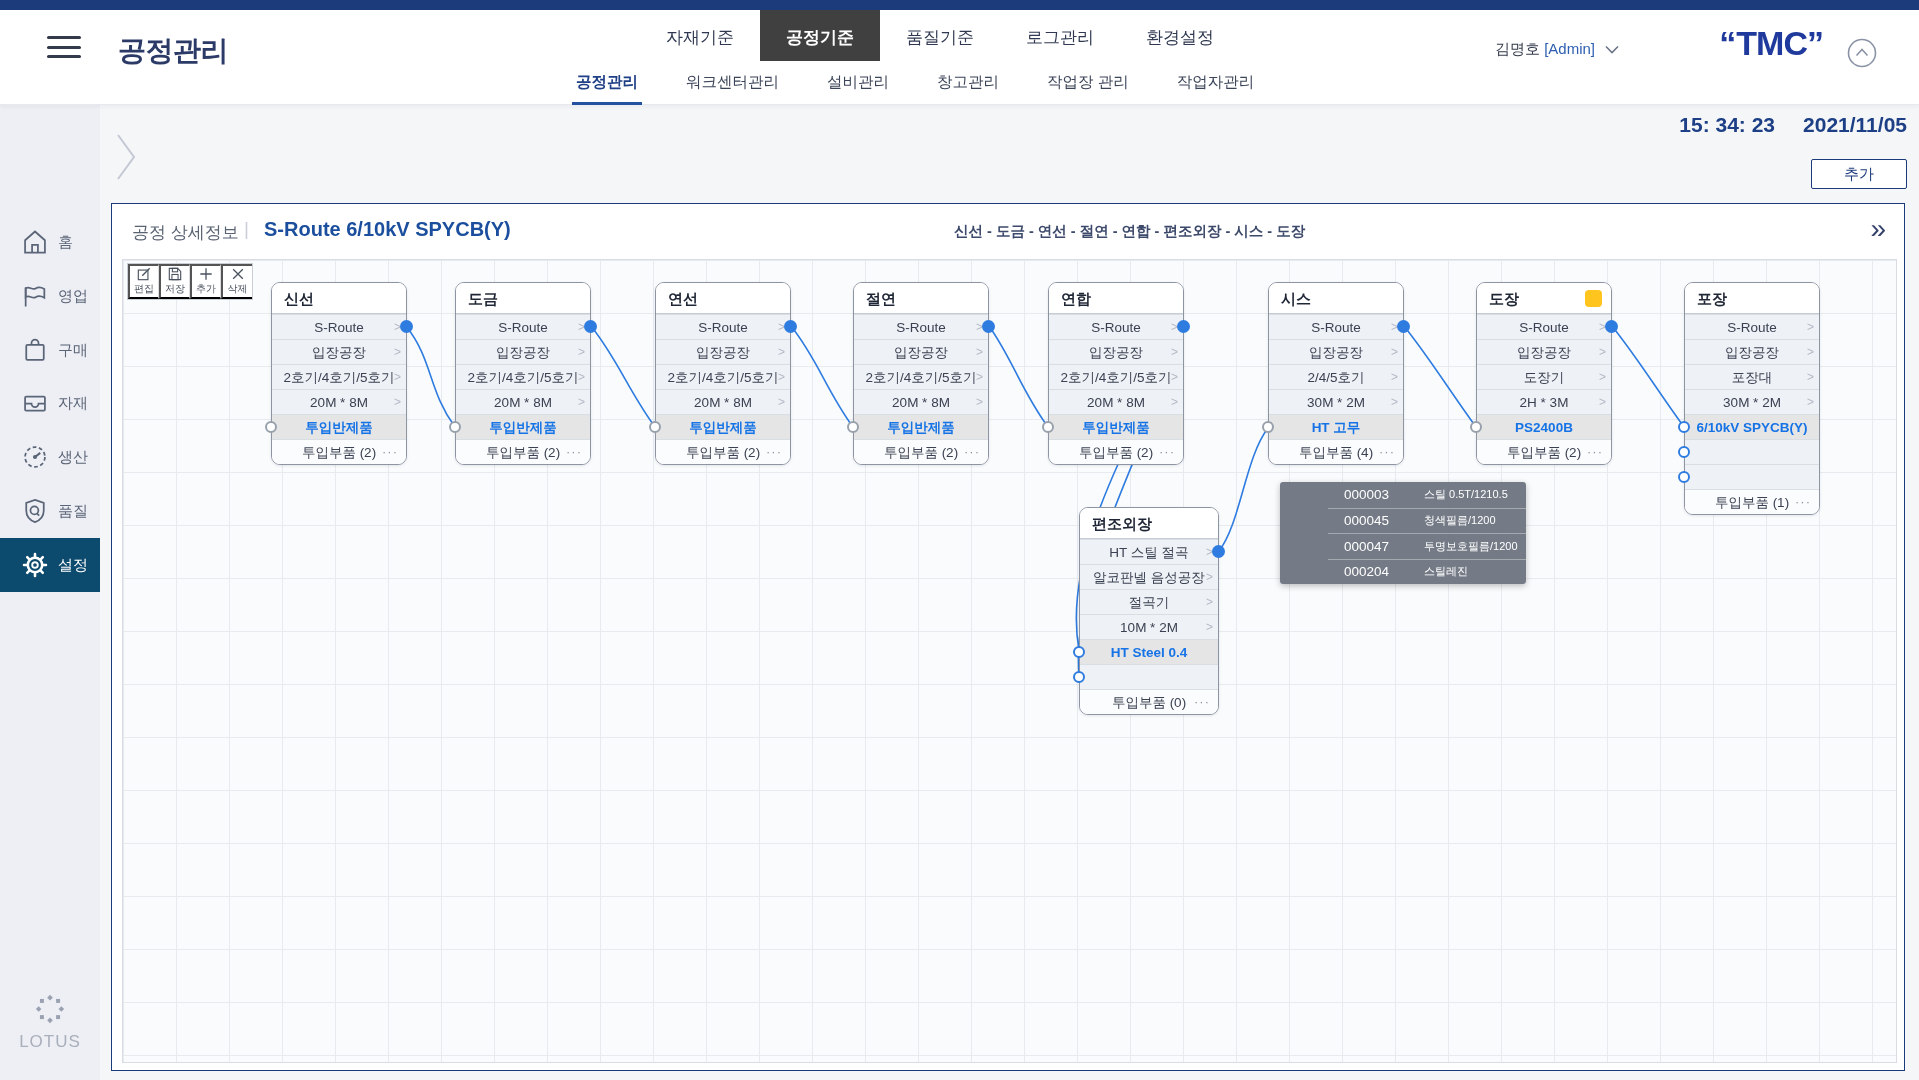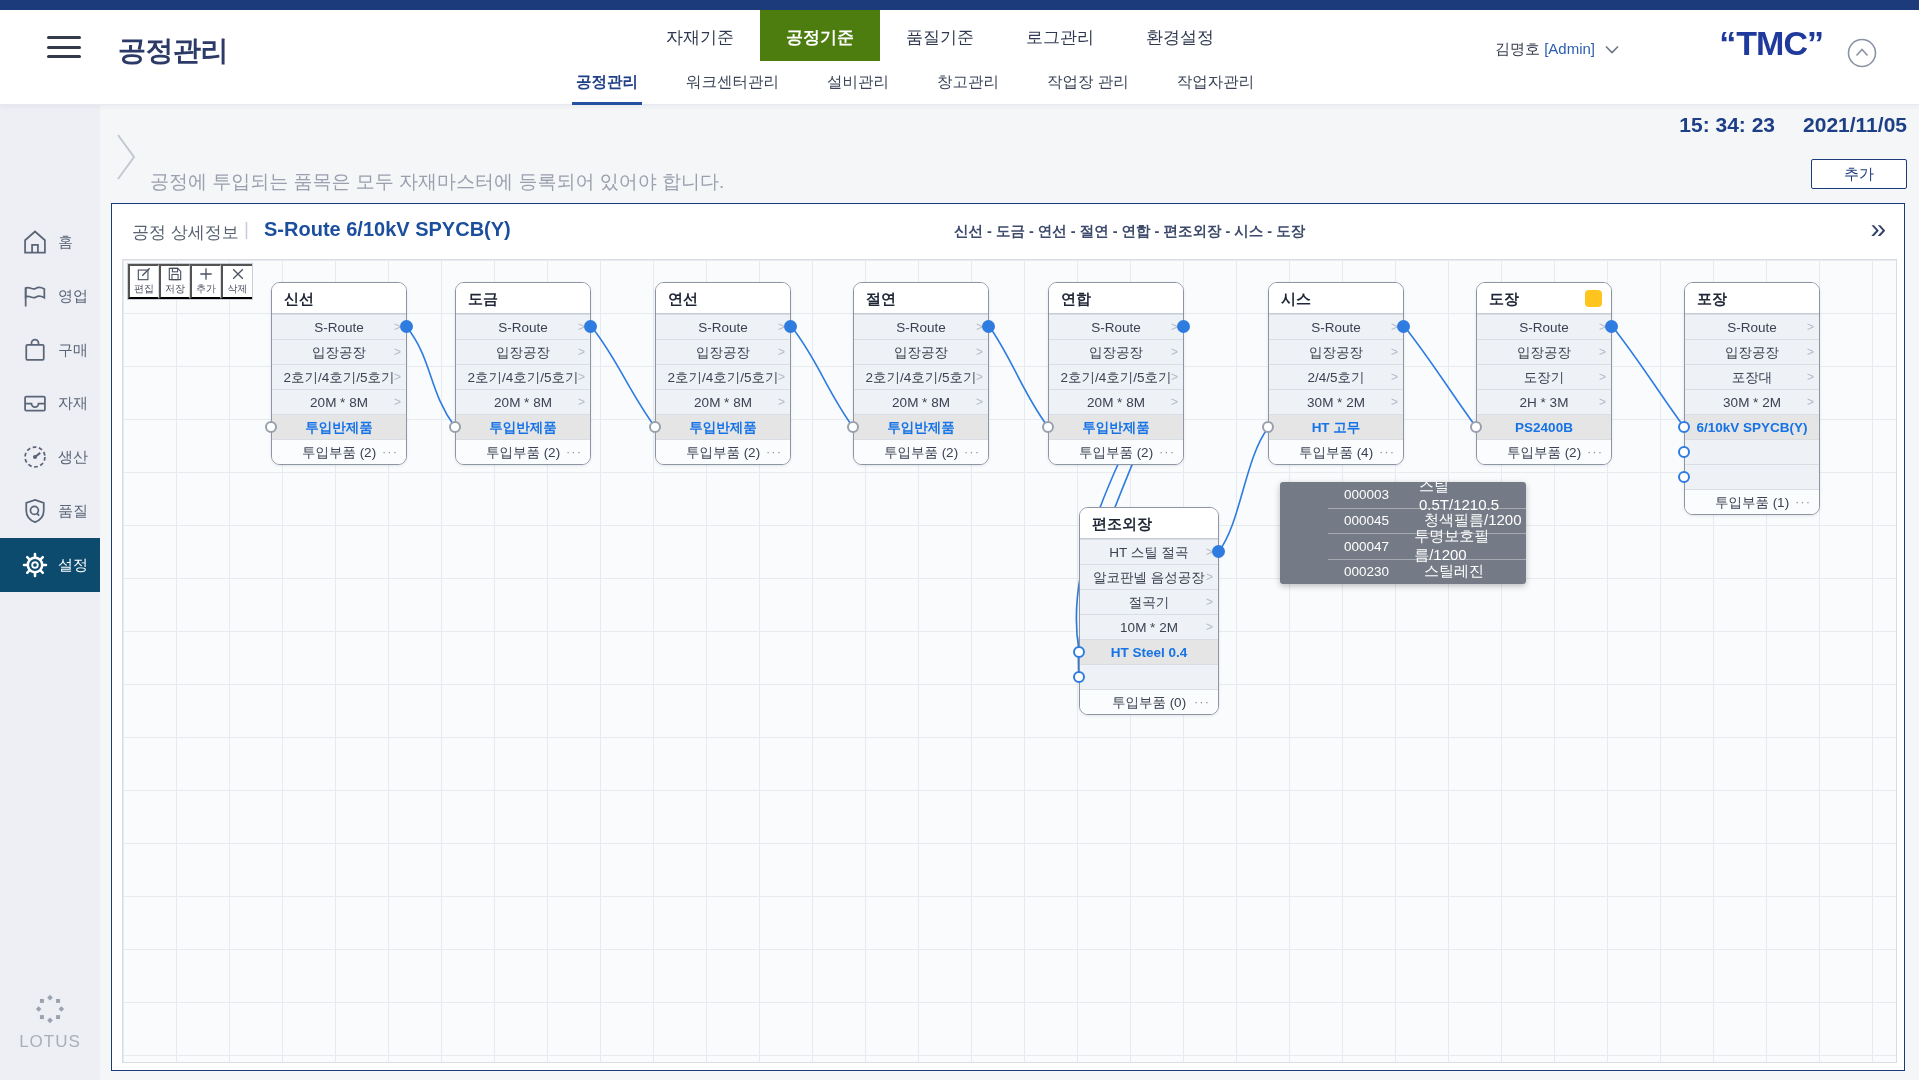--- a/index.html
+++ b/index.html
@@ -10,21 +10,21 @@
   
   .topstrip { position:absolute; left:0; top:0; width:1919px; height:10px; background:#1c3b7b; z-index:4; }
   .header { position:absolute; left:0; top:0; width:1919px; height:105px; background:#ffffff;
             border-bottom:1px solid #e7e9ef; box-shadow:0 2px 4px rgba(30,40,80,0.05); z-index:3; }
   .hamburger { position:absolute; left:47px; top:36px; width:34px; height:26px; cursor:pointer; }
   .hamburger span { display:block; height:3px; background:#333a4a; border-radius:2px; margin-bottom:6.5px; }
   .page-title { position:absolute; left:118px; top:32px; font-size:28px; font-weight:700; color:#2b3a67; letter-spacing:-0.5px; }
 
   .main-tabs { position:absolute; left:640px; top:0; height:61px; display:flex; align-items:flex-start; z-index:5; }
   .main-tab { padding:26px 26px 0 26px; height:61px; font-size:17px; color:#2f3850; cursor:pointer; }
-  .main-tab.active { background:#4d7c0f; color:#ffffff; font-weight:600; }
+  .main-tab.active { background:#404040; color:#ffffff; font-weight:600; }
 
   .sub-tabs { position:absolute; left:576px; top:72px; display:flex; gap:48px; z-index:5; }
   .sub-tab { font-size:15.5px; color:#3b4458; padding-bottom:12px; cursor:pointer; position:relative; }
   .sub-tab.active { color:#1f3f86; font-weight:700; }
   .sub-tab.active::after { content:""; position:absolute; left:-4px; right:-4px; bottom:0; height:3px; background:#2452a0; }
 
   .user-area { position:absolute; right:300px; top:40px; display:flex; align-items:center; gap:10px; cursor:pointer; }
   .user-name { font-size:15px; color:#333a4a; }
   .user-role { color:#2e5fb0; }
   .logo { position:absolute; right:95px; top:26px; display:flex; align-items:flex-start; color:#1f3a9c; cursor:default; }
@@ -92,21 +92,21 @@
   .in-circle { position:absolute; left:-7px; width:12px; height:12px; border-radius:50%; background:#ffffff; z-index:4; }
   .in-circle.gray { border:2px solid #98a0ac; }
   .in-circle.bluering { border:2px solid #2e7ce0; }
 
   
   .tooltip { position:absolute; left:1157px; top:222px; width:246px; background:rgba(108,115,126,0.94); border-radius:3px;
              z-index:6; box-shadow:0 2px 6px rgba(0,0,0,0.25); overflow:hidden;padding-left:48px; }
   .tt-row { display:flex; height:25.5px; align-items:center; border-top:1px solid rgba(255,255,255,0.35); }
   .tt-row:first-child { border-top:none; }
   .tt-code { width:96px; padding-left:16px; font-size:13.5px; color:#ffffff; }
-  .tt-name { font-size:15px; color:#ffffff; }
+  .tt-name { font-size:11px; color:#ffffff; }
 
   svg.icon { display:block; }
 </style>
 </head>
 <body>
 
 <div class="app">
 
   <div class="topstrip"></div>
 
@@ -247,21 +247,20 @@
         </g>
       </svg>
       <span class="l-label">LOTUS</span>
     </div>
   </div>
 
   <div class="infobar">
     <svg class="icon info-chev" width="24" height="48" viewBox="0 0 24 48">
       <polyline points="4,2 20,24 4,46" fill="none" stroke="#c3c8d4" stroke-width="2"></polyline>
     </svg>
-    <div class="info-line2">공정에 투입되는 품목은 모두 자재마스터에 등록되어 있어야 합니다.</div>
     <div class="clock">
       <span>15: 34: 23</span><span class="date">2021/11/05</span>
     </div>
     <button class="add-btn">추가</button>
   </div>
 
   <div class="panel">
     <div class="panel-head">
       <span class="panel-title">공정 상세정보</span>
       <span class="panel-sep">|</span>
@@ -429,20 +428,20 @@
           </div>
         <div class="tt-row">
             <span class="tt-code">000045</span>
             <span class="tt-name">청색필름/1200</span>
           </div>
         <div class="tt-row">
             <span class="tt-code">000047</span>
             <span class="tt-name">투명보호필름/1200</span>
           </div>
         <div class="tt-row">
-            <span class="tt-code">000230</span>
+            <span class="tt-code">000204</span>
             <span class="tt-name">스틸레진</span>
           </div>
       </div>
     </div>
   </div>
 
 </div>
 
 </body></html>

